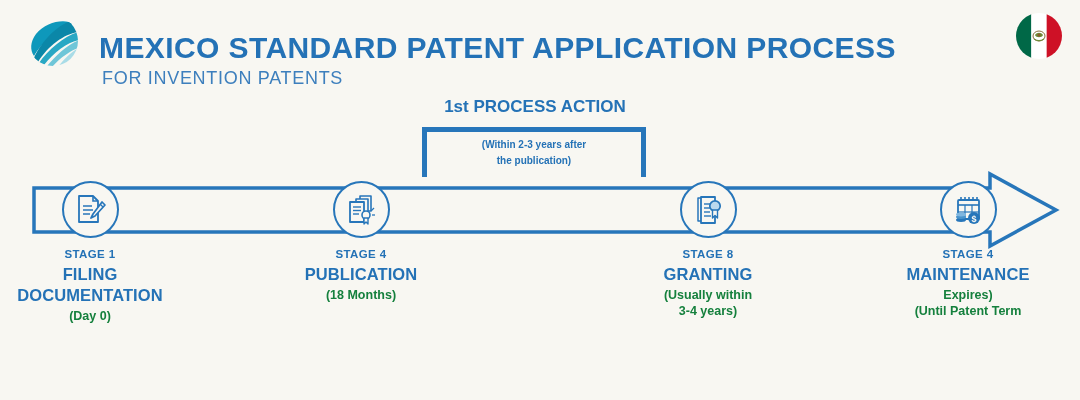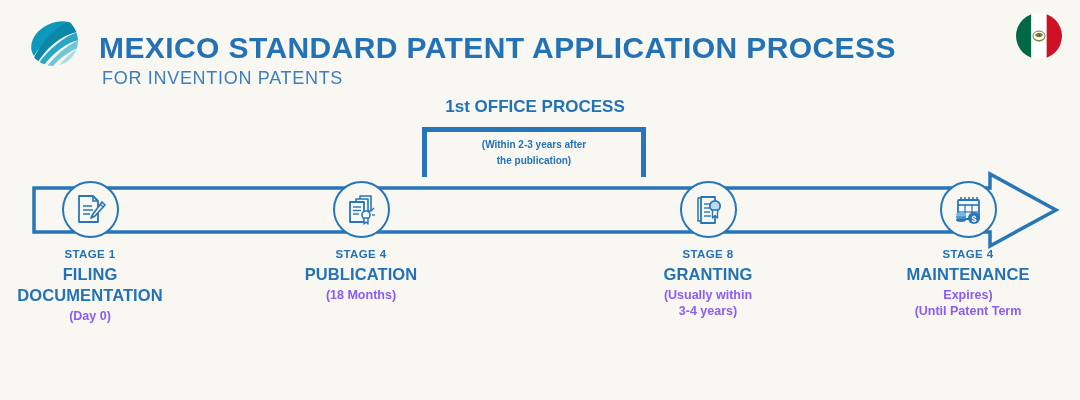--- a/index.html
+++ b/index.html
@@ -152,21 +152,21 @@
     font-size: 16.5px;
     font-weight: bold;
     color: #2472B6;
     letter-spacing: 0.1px;
     line-height: 21px;
     margin-top: 2px;
   }
   .stage-detail {
     font-size: 12.5px;
     font-weight: bold;
-    color: #8b5cf6;
+    color: #15803d;
     line-height: 16px;
     margin-top: 2px;
   }
 
   .stage-1 { left: -10px; width: 200px; }
   .stage-2 { left: 275px; width: 172px; }
   .stage-3 { left: 628px; width: 160px; }
   .stage-4 { left: 878px; width: 180px; }
 </style>
 </head>
@@ -207,21 +207,21 @@
           <ellipse cx="0" cy="0" rx="6" ry="5" fill="none" stroke="#8A6B3B" stroke-width="1"></ellipse>
           <path d="M-4 -1 C -2 -4, 2 -4, 4 -1 C 3 2, -3 2, -4 -1 Z" fill="#6E8C3A"></path>
           <circle cx="0" cy="-1" r="1.6" fill="#8A5A2B"></circle>
           <path d="M-5 3 C -2 5, 2 5, 5 3" fill="none" stroke="#6E8C3A" stroke-width="1.2"></path>
         </g>
       </svg>
     </div>
   </div>
 
   <div class="office-action">
-    <div class="office-action-title">1st OFFICE PROCESS</div>
+    <div class="office-action-title">1st PROCESS ACTION</div>
   </div>
   <div class="bracket"></div>
   <div class="office-action-note">
     <div>(Within 2-3 years after</div>
     <div>the publication)</div>
   </div>
 
   <svg class="timeline-svg" viewBox="0 0 1080 80">
     <path d="M34 18 L 990 18 L 990 4 L 1056 40 L 990 76 L 990 62 L 34 62 Z" fill="none" stroke="#2776BA" stroke-width="3.5" stroke-linejoin="miter"></path>
   </svg>

